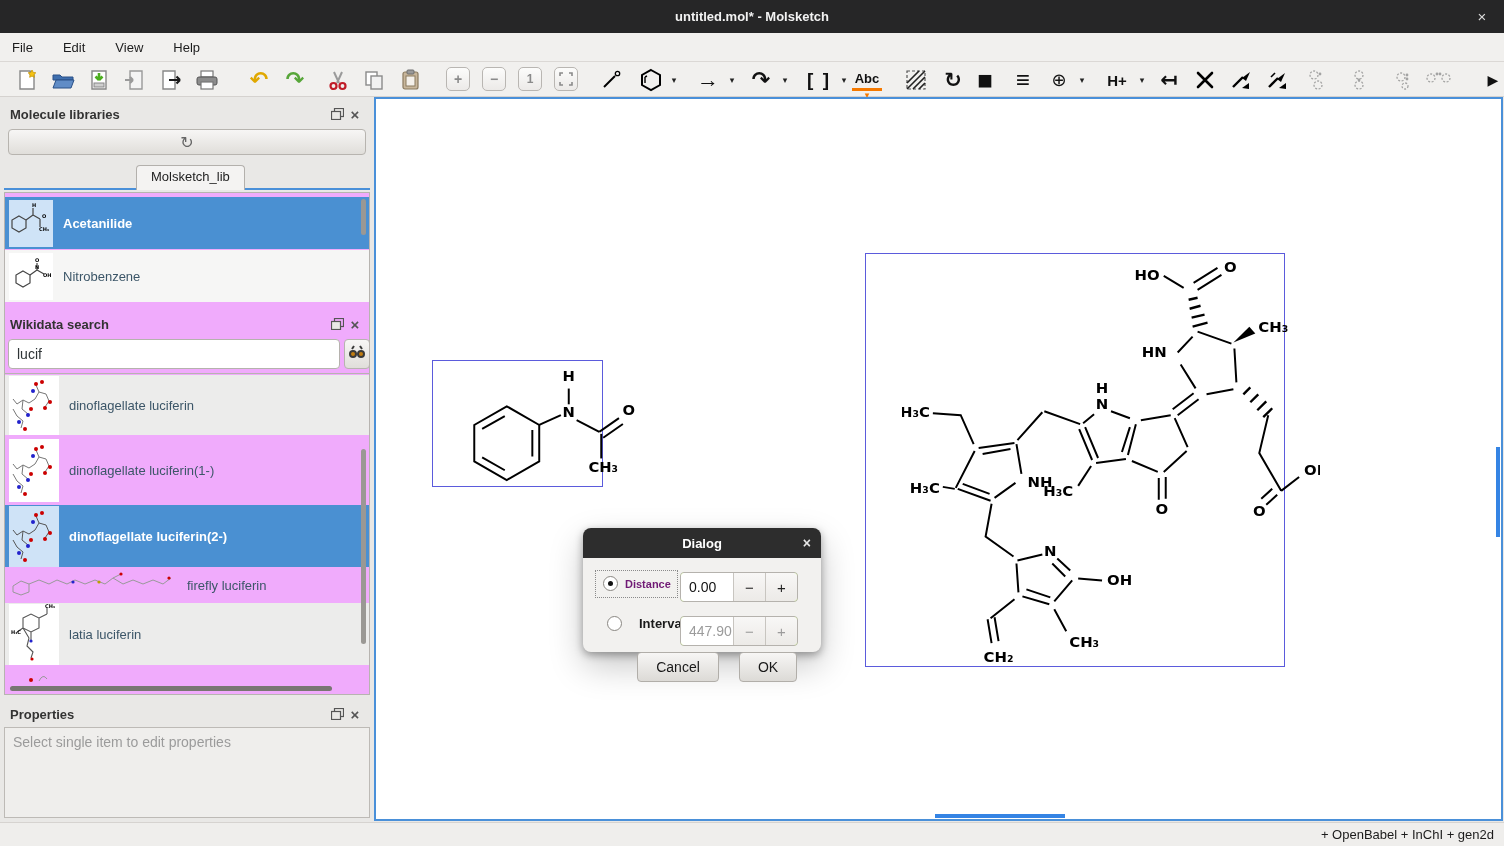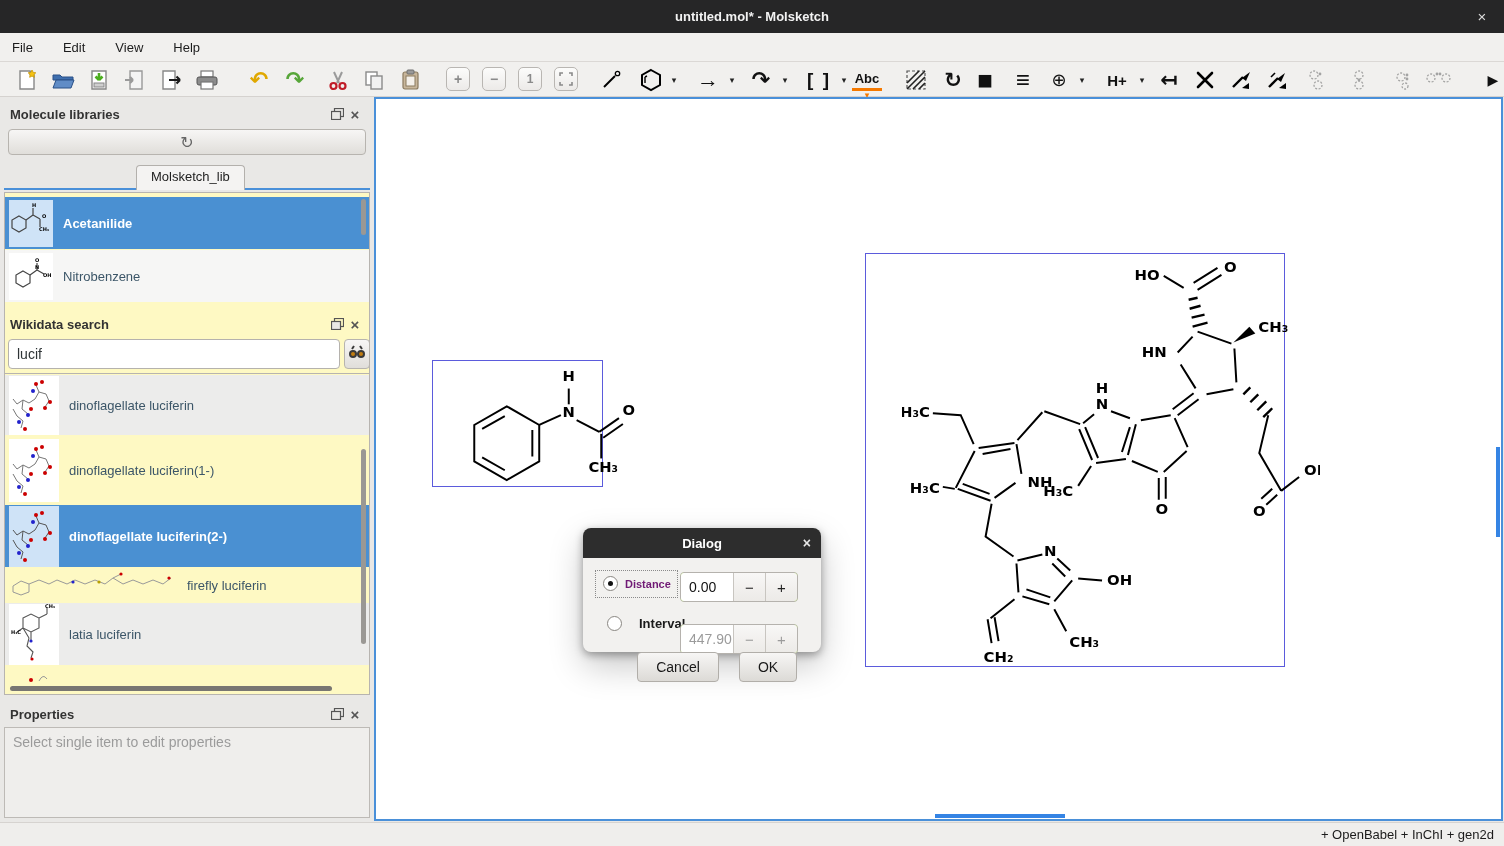--- a/index.html
+++ b/index.html
@@ -23,21 +23,21 @@
   .faded { opacity:.75; }
   
   #main { left:0; top:97px; width:1504px; height:725px; background:#e9e8e6; }
   #canvas { position:absolute; left:374px; top:0; width:1129px; height:724px; background:#ffffff;
             border:2px solid #4a90d9; }
   .panel { position:absolute; left:4px; width:366px; }
   .panel-head { height:22px; display:flex; align-items:center; font-size:13px; font-weight:700; color:#333; padding:0 6px; }
   .panel-head .spacer { flex:1; }
   .head-ico { width:18px; height:16px; display:flex; align-items:center; justify-content:center; color:#555; font-size:13px; }
   .gtkbtn { border:1px solid #b7b4af; border-radius:4px; background:linear-gradient(#f7f6f5,#e0deda); }
-  .listbox { background:#fef9c3; border:1px solid #b7b4b0; position:absolute; left:0; right:0; overflow:hidden; }
+  .listbox { background:#f0abfc; border:1px solid #b7b4b0; position:absolute; left:0; right:0; overflow:hidden; }
   .row { position:absolute; left:0; right:0; display:flex; align-items:center; gap:10px; padding-left:4px;
          font-size:13px; color:#3c5668; }
   .row.sel { background:#4a90d2; color:#ffffff; font-weight:700; }
   .thumb { background:#fff; flex:0 0 auto; }
   .row.sel .thumb { background:#cfe3f7; }
   .sb-v { position:absolute; width:5px; border-radius:3px; background:#9a9894; }
   .sb-h { position:absolute; height:5px; border-radius:3px; background:#787672; }
   
   #dialog { left:583px; top:528px; width:238px; height:124px; background:#f2f1ef; border-radius:8px;
             box-shadow:0 3px 9px rgba(0,0,0,.35), 0 14px 34px rgba(0,0,0,.22); }
@@ -497,21 +497,21 @@
   </div>
   <div class="spin" style="left:97px;top:44px">
     <span class="val">0.00</span>
     <span class="sbtn">−</span>
     <span class="sbtn">+</span>
   </div>
   <div class="abs" style="left:24px;top:88px;display:flex;align-items:center;gap:17px">
     <span class="radio"></span>
     <span style="font-size:13px;font-weight:700;color:#1a1a1a">Interval</span>
   </div>
-  <div class="spin dis" style="left:97px;top:96px">
+  <div class="spin dis" style="left:97px;top:88px">
     <span class="val">447.90</span>
     <span class="sbtn">−</span>
     <span class="sbtn">+</span>
   </div>
   <div class="dbtn" style="left:54px;top:124px;width:82px">Cancel</div>
   <div class="dbtn" style="left:156px;top:124px;width:58px">OK</div>
 </div>
 
 <div class="abs" id="statusbar">
   <span>+ OpenBabel  + InChI  + gen2d</span>

